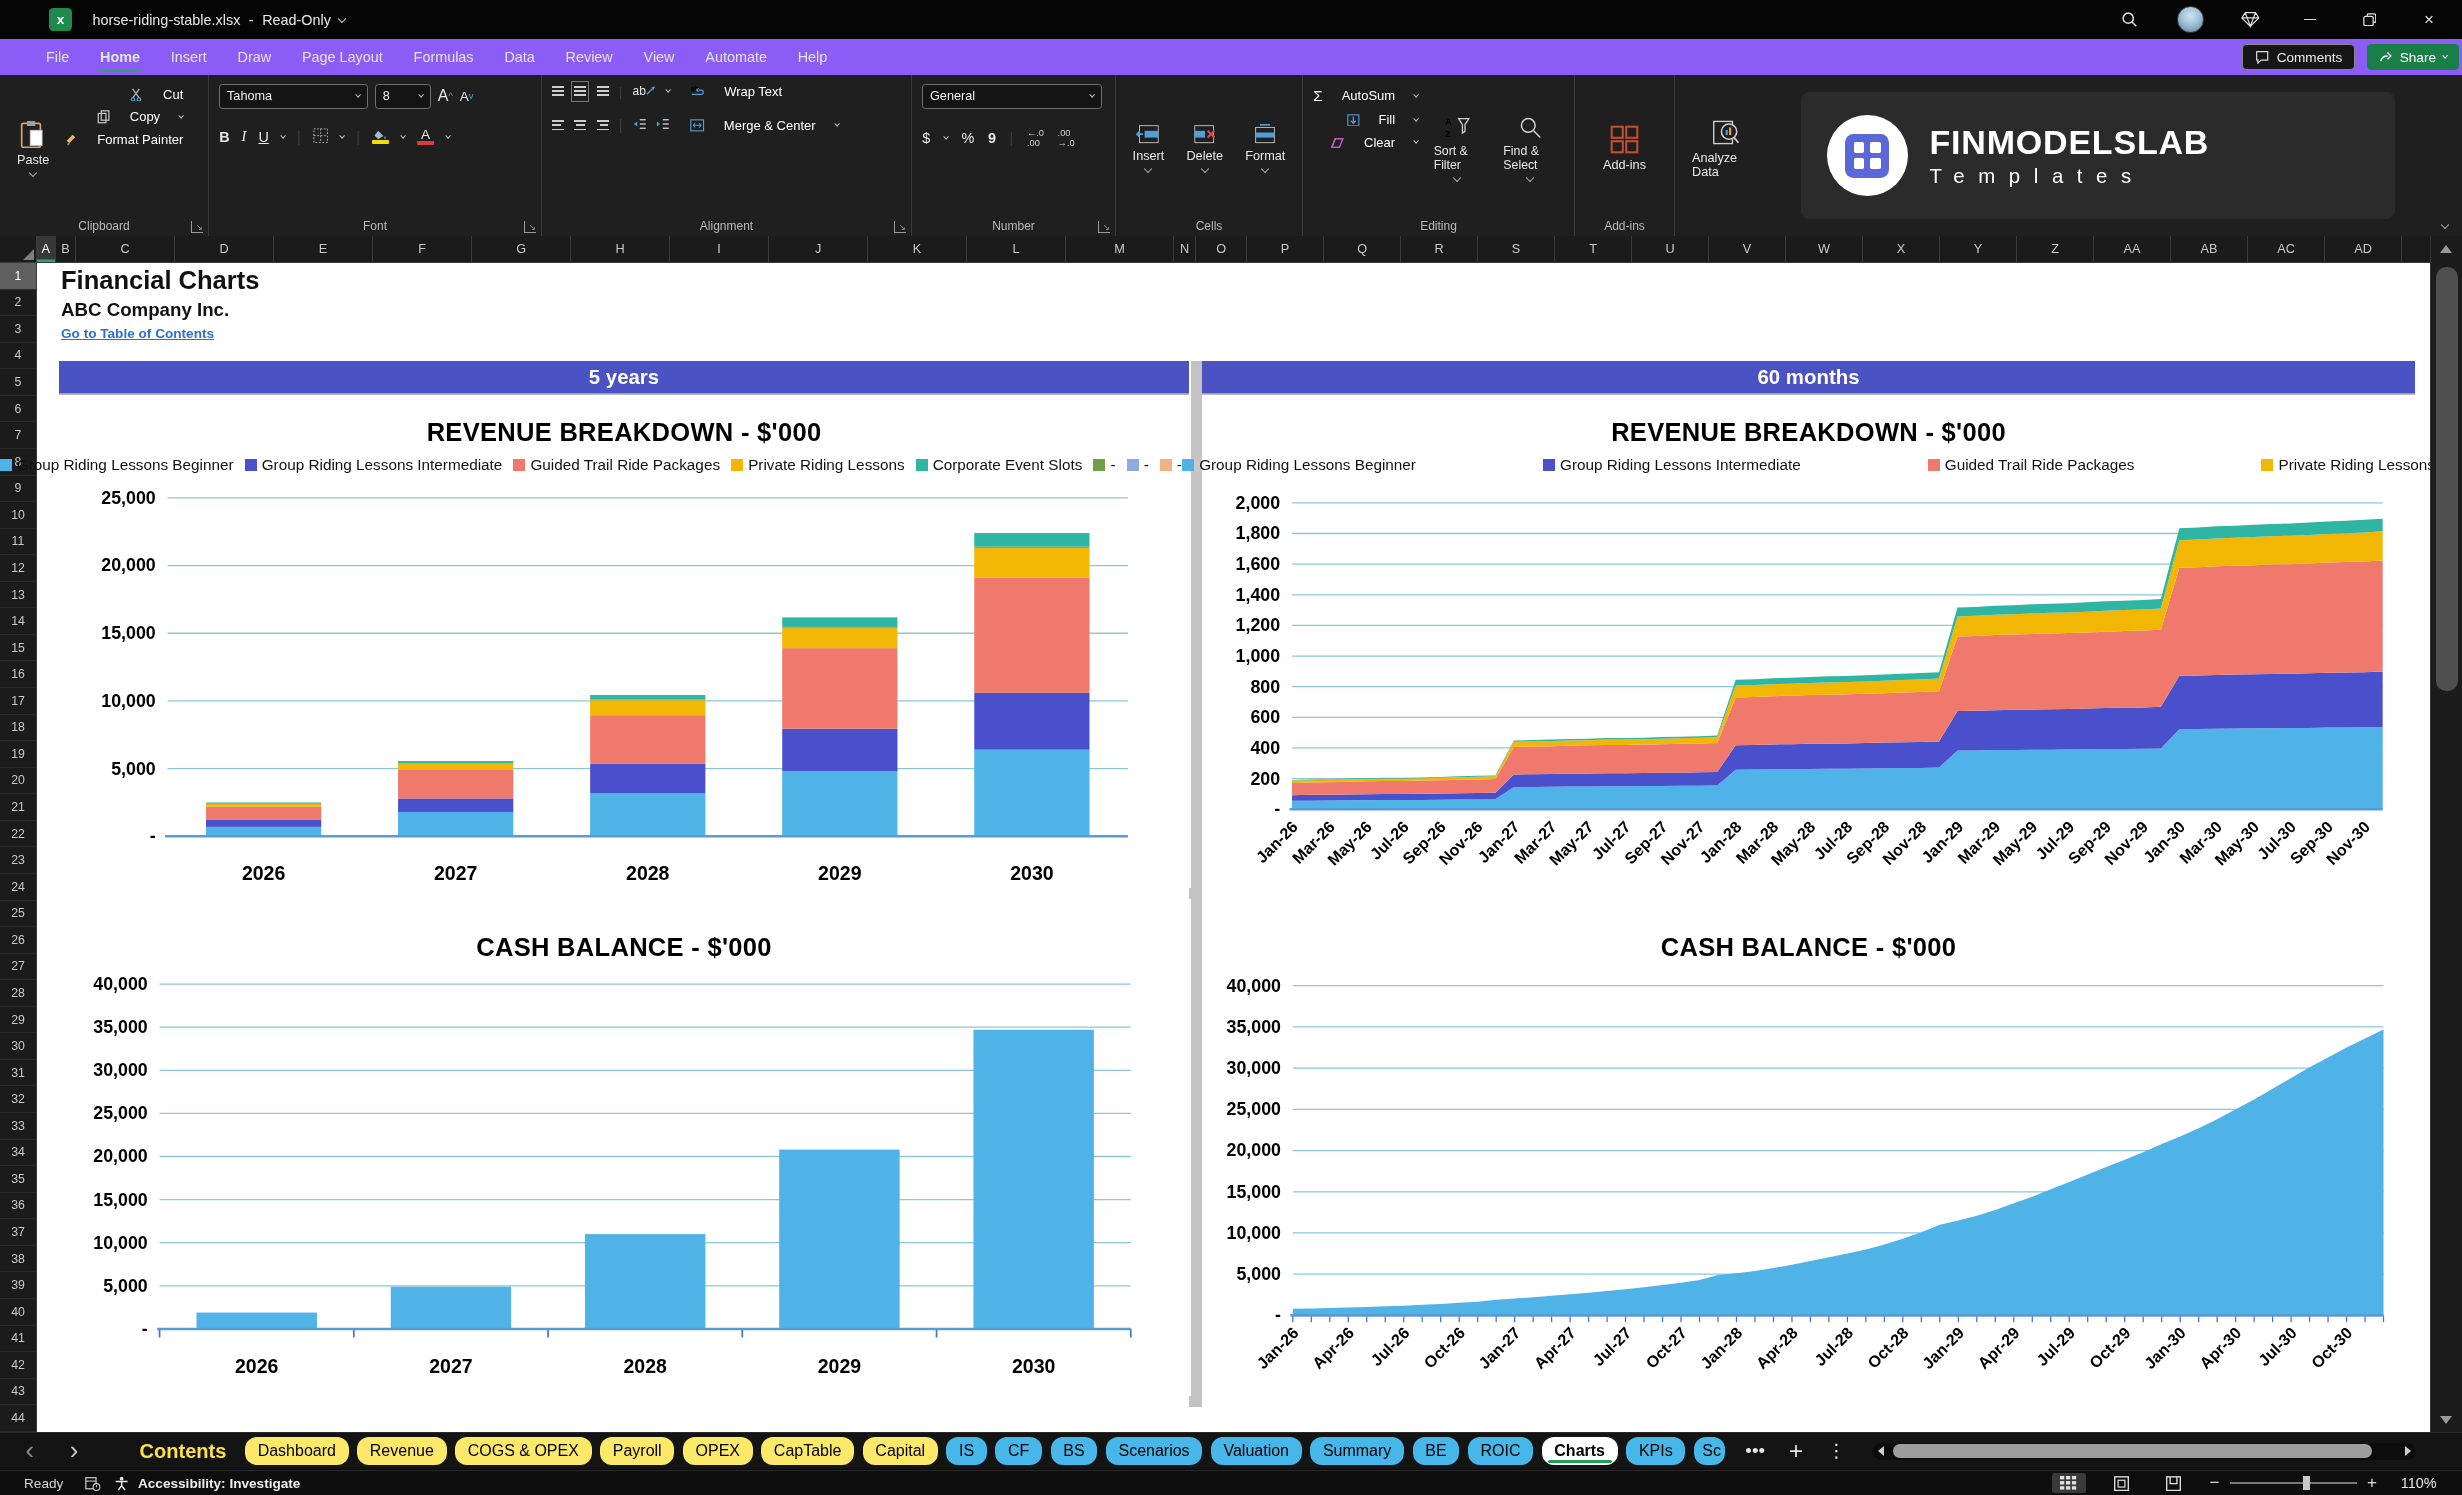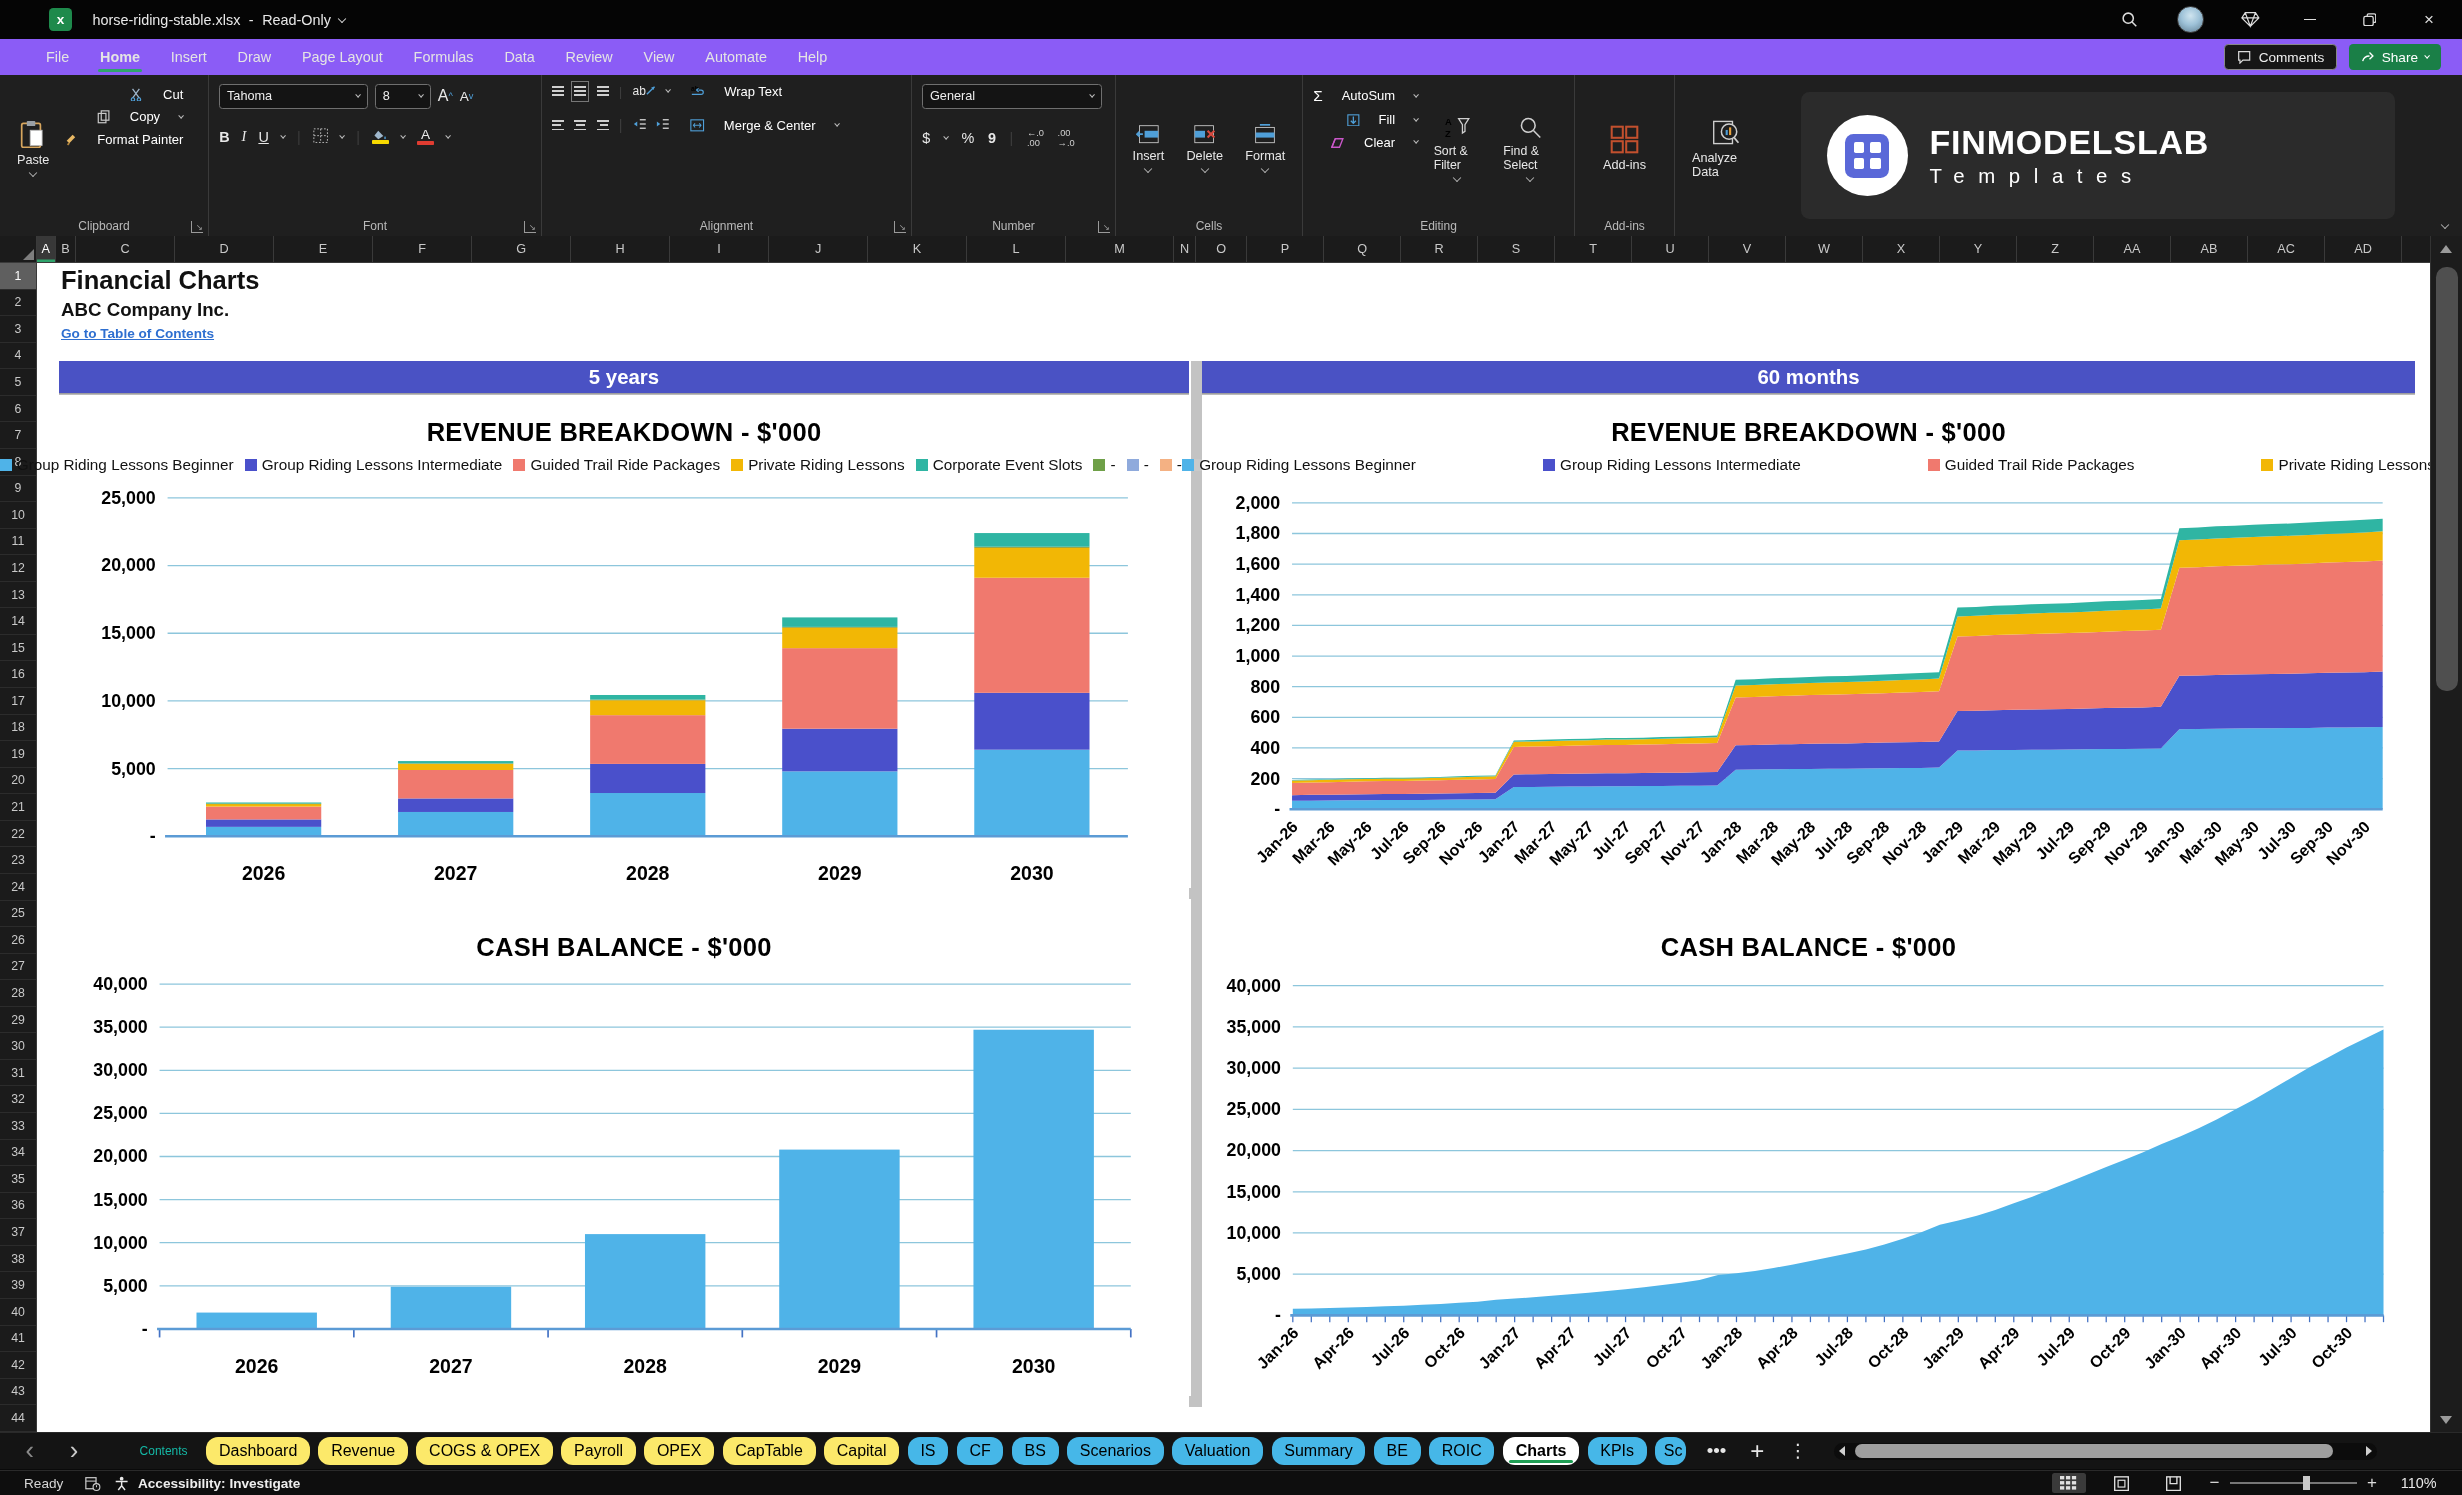--- a/index.html
+++ b/index.html
@@ -15,21 +15,21 @@
   .avatar { width:27px; height:27px; border-radius:50%; background:radial-gradient(circle at 50% 35%, #cfe4ef 0%, #9ec2d8 45%, #5f7d91 100%); border:0.8px solid #444; }
   .winbtn { width:25.5px; height:25.5px; display:flex; align-items:center; justify-content:center; color:#ddd; font-size:17px; }
   .min-glyph { display:inline-block; width:12px; height:1.7px; background:#ddd; }
 
   
   #menubar { position:absolute; left:0; top:39px; width:2462px; height:36px; background:#8b5cf6; display:flex; align-items:center; }
   #menu-items { display:flex; align-items:center; margin-left:34px; gap:6.8px; }
   .menu-item { color:#e4e4e4; font-size:14.4px; padding:5.1px 12px; position:relative; cursor:default; }
   .menu-item.active { font-weight:bold; }
   .menu-item.active::after { content:""; position:absolute; left:10.2px; right:10.2px; bottom:-1.7px; height:2.5px; background:#2FA36B; border-radius:1.7px; }
-  #menu-right { margin-left:auto; display:flex; align-items:center; gap:12px; margin-right:21px; }
+  #menu-right { margin-left:auto; display:flex; align-items:center; gap:12px; margin-right:3px; }
   .comments-btn { display:flex; align-items:center; gap:6.8px; border:0.8px solid #888; border-radius:4.2px; color:#eee; font-size:13.6px; padding:4.2px 12px; background:#161616; }
   .share-btn { display:flex; align-items:center; gap:6.8px; border-radius:4.2px; color:#fff; font-size:13.6px; padding:5.1px 12px; background:#1A7F47; }
 
   
   #ribbon { position:absolute; left:0; top:75px; width:2462px; height:161px; background:#1f1f1f; display:flex; }
   .rgroup { position:relative; border-right:0.8px solid #3a3a3a; padding:8.5px 10.2px 22px 10.2px; display:flex; gap:8.5px; }
   .rgroup-label { position:absolute; bottom:3.4px; left:0; right:0; text-align:center; color:#b9b9b9; font-size:12px; }
   .launcher { position:absolute; bottom:3.4px; right:5.1px; width:12px; height:12px; border-left:0.8px solid #9a9a9a; border-bottom:0.8px solid #9a9a9a; color:#9a9a9a; font-size:8.5px; display:flex; align-items:flex-end; justify-content:flex-end; }
   .bigbtn { display:flex; flex-direction:column; align-items:center; justify-content:center; gap:4.2px; color:#e8e8e8; font-size:12.7px; padding:3.4px 6.8px; border-radius:3.4px; }
   .smallrows { display:flex; flex-direction:column; justify-content:flex-start; gap:7.6px; padding-top:3.4px; }
@@ -86,21 +86,21 @@
 
   
   #vscroll { position:absolute; right:0; top:236px; width:32px; height:1196px; background:#1c1c1c; border-left:0.8px solid #333; }
   .tri-up { position:absolute; top:8.5px; left:9.3px; border-left:6.8px solid transparent; border-right:6.8px solid transparent; border-bottom:8.5px solid #9a9a9a; }
   .tri-down { position:absolute; bottom:8.5px; left:9.3px; border-left:6.8px solid transparent; border-right:6.8px solid transparent; border-top:8.5px solid #9a9a9a; }
   #vthumb { position:absolute; left:5.1px; top:31px; width:22px; height:424px; background:#4f4f4f; border-radius:10.2px; }
 
   
   #tabbar { position:absolute; left:0; top:1432px; width:2462px; height:37px; background:#141414; display:flex; align-items:center; border-top:0.8px solid #2a2a2a; }
   .tabnav { color:#c9c9c9; font-size:25.5px; line-height:25.5px; margin-left:15.3px; width:29px; text-align:center; }
-  #tabs-contents { color:#14b8a6; font-size:12px; margin:0 18.7px 0 51px; }
+  #tabs-contents { color:#fde047; font-size:20px; margin:0 18.7px 0 51px;font-weight:bold; }
   .tab { height:28px; border-radius:12px; display:flex; align-items:center; padding:0 12.7px; font-size:16px; color:#000; margin-right:8.5px; white-space:nowrap; }
   .tab.yellow { background:#FCE96A; }
   .tab.blue { background:#46B7E8; }
   .tab.active { background:#fff; font-weight:bold; position:relative; }
   .tab.active::after { content:""; position:absolute; left:6px; right:6px; bottom:1.7px; height:3.4px; background:#1F9E54; border-radius:1.7px; }
   .tab.trunc { width:31px; overflow:hidden; padding:0 0 0 8.5px; }
   .tab-extra { color:#e6e6e6; font-size:18.7px; margin:0 12px; }
   #hscroll { margin-left:15.3px; width:543px; height:17px; background:#0c0c0c; border-radius:8.5px; position:relative; display:flex; align-items:center; }
   #hthumb { position:absolute; left:20.4px; right:44px; top:1.7px; bottom:1.7px; background:#9e9e9e; border-radius:7.6px; }
   .htri { position:absolute; top:3.4px; border-top:5.1px solid transparent; border-bottom:5.1px solid transparent; }

